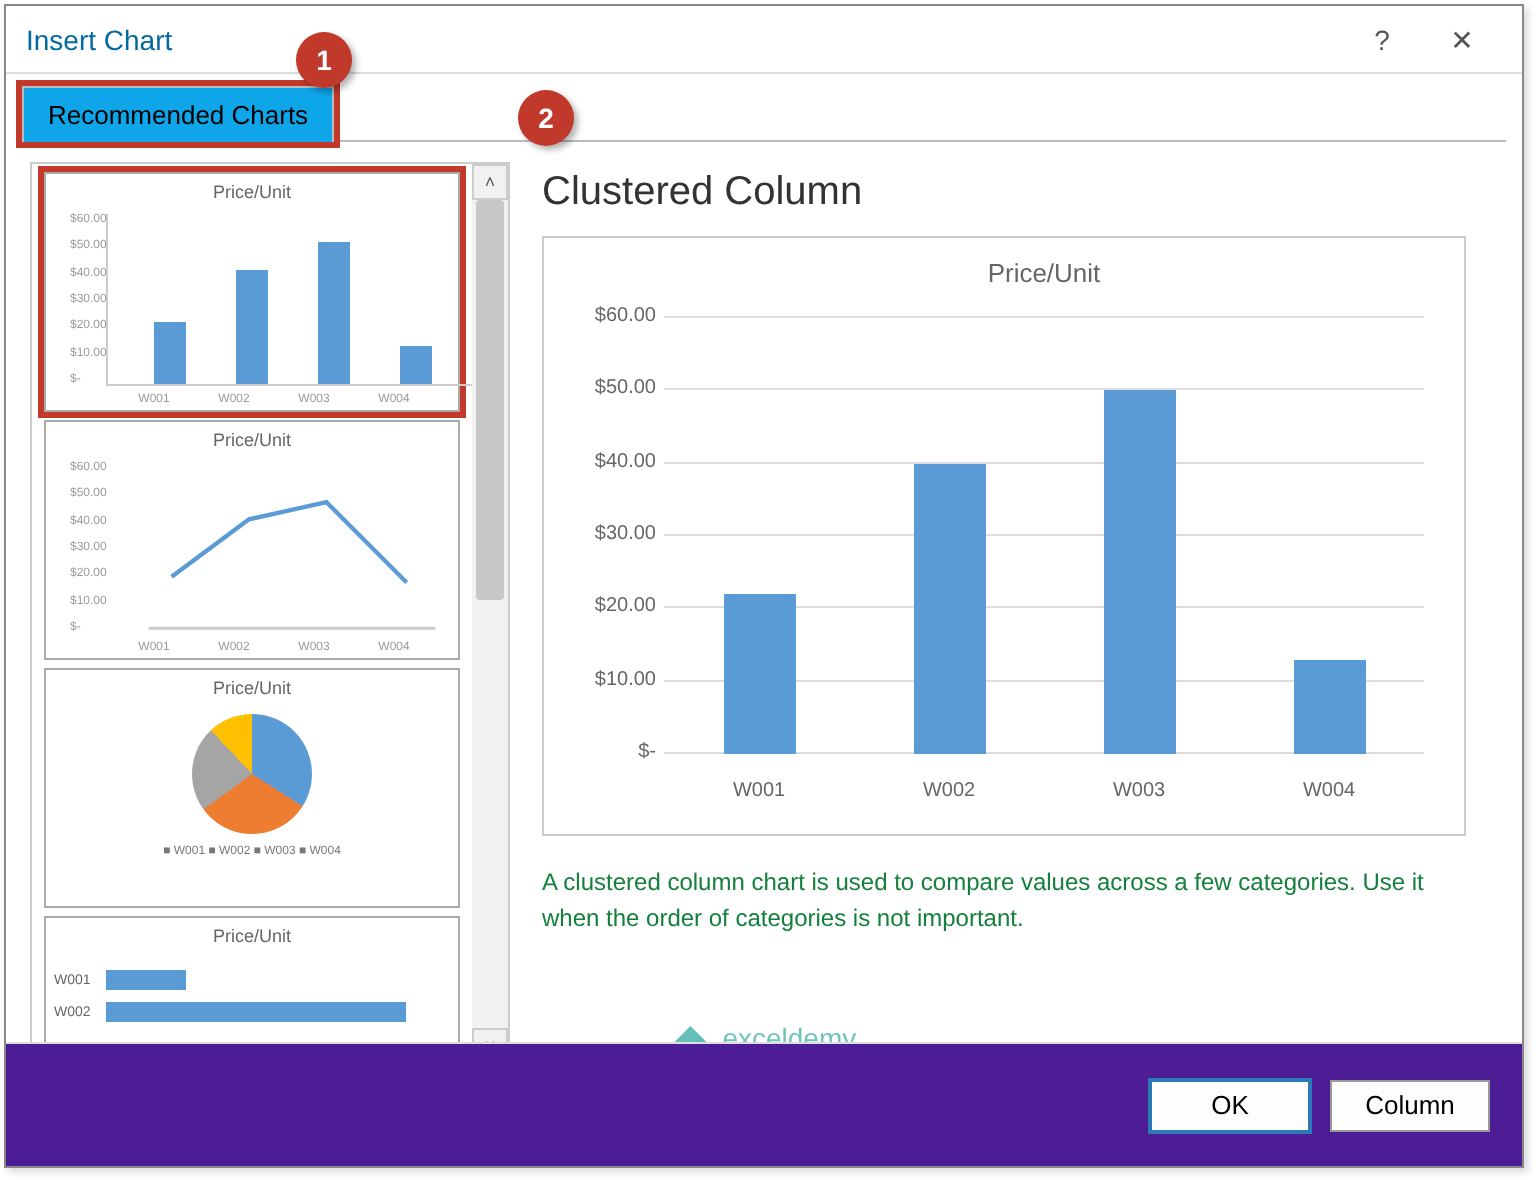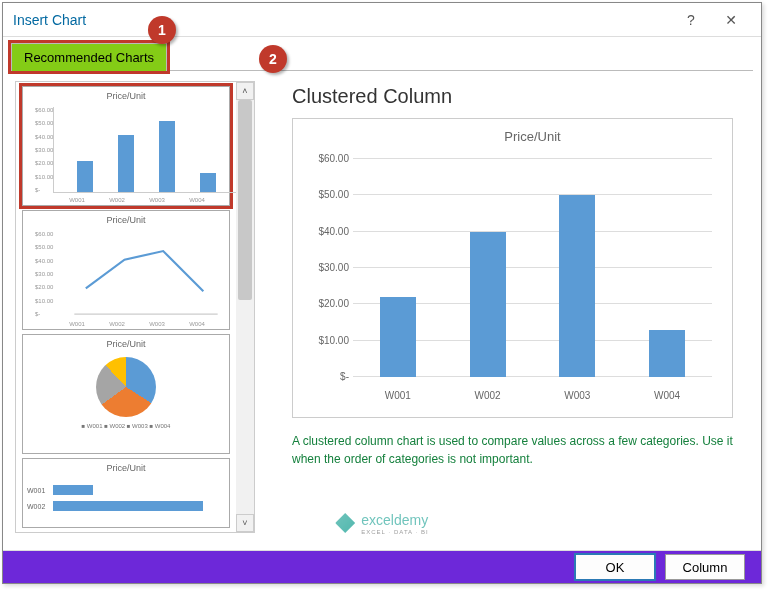--- a/index.html
+++ b/index.html
@@ -3,51 +3,51 @@
 <meta charset="utf-8">
 <style>
   * { box-sizing: border-box; margin: 0; padding: 0; font-family: "Segoe UI", Arial, sans-serif; }
   body { background: #fff; width: 768px; height: 590px; position: relative; overflow: hidden; }
   .dialog { position: absolute; left: 2px; top: 2px; right: 6px; bottom: 6px; border: 1px solid #888; background: #fff; box-shadow: 2px 2px 4px rgba(0,0,0,0.15); }
   .titlebar { height: 34px; display: flex; align-items: center; padding: 0 10px; border-bottom: 1px solid #ddd; }
   .titlebar-title { font-size: 14px; color: #0369a1; flex: 1; }
   .titlebar-btn { width: 40px; height: 34px; display: flex; align-items: center; justify-content: center; font-size: 14px; color: #555; cursor: pointer; }
   .tabs { display: flex; padding: 6px 8px 0 8px; position: relative; }
   .tab { padding: 6px 12px; font-size: 13px; cursor: pointer; border: 1px solid transparent; border-bottom: none; }
-  .tab.active { border-color: #bbb; background: #84cc16; position: relative; z-index: 2; }
+  .tab.active { border-color: #bbb; background: #0ea5e9; position: relative; z-index: 2; }
   .tab.highlight { outline: 3px solid #c0392b; }
   .tab-underline { position: absolute; left: 8px; right: 8px; bottom: 0; height: 1px; background: #bbb; z-index: 1; }
   .content { display: flex; padding: 10px 12px 0 12px; height: calc(100% - 34px - 36px - 48px); }
   .left-pane { width: 240px; display: flex; border: 1px solid #ccc; }
   .thumbs { flex: 1; overflow: hidden; }
   .thumb { border: 1px solid #aaa; margin: 4px 6px; height: 120px; background: #fff; position: relative; }
   .thumb.selected { outline: 3px solid #c0392b; }
   .thumb .mini-title { text-align: center; font-size: 9px; color: #666; margin-top: 4px; }
   .mini-plot { position: absolute; left: 12px; right: 8px; top: 20px; bottom: 12px; }
   .scrollbar { width: 18px; background: #f1f1f1; display: flex; flex-direction: column; align-items: center; }
   .sb-btn { width: 100%; height: 18px; display: flex; align-items: center; justify-content: center; font-size: 9px; color: #555; border: 1px solid #ccc; cursor: pointer; }
   .sb-track { flex: 1; width: 100%; position: relative; }
   .sb-thumb { position: absolute; left: 2px; right: 2px; top: 0; height: 200px; background: #c8c8c8; border-radius: 2px; }
-  .right-pane { flex: 1; padding: 0 16px; display: flex; flex-direction: column; margin-left: 21px; }
+  .right-pane { flex: 1; padding: 0 16px; display: flex; flex-direction: column; }
   .chart-type { font-size: 20px; color: #333; margin: 4px 0 10px 0; }
   .big-chart { border: 1px solid #ccc; height: 300px; position: relative; padding: 10px 14px 24px 54px; }
   .big-title { text-align: center; font-size: 13px; color: #666; margin-bottom: 8px; }
   .plot-area { position: absolute; left: 60px; right: 20px; top: 40px; bottom: 40px; }
   .grid-line { position: absolute; left: 0; right: 0; height: 1px; background: #ddd; }
   .y-label { position: absolute; left: -48px; width: 44px; text-align: right; font-size: 10px; color: #666; transform: translateY(-50%); }
   .bars-row { position: absolute; left: 0; right: 0; bottom: 0; top: 0; display: flex; justify-content: space-around; align-items: flex-end; }
   .bar { width: 36px; background: #5b9bd5; }
   .x-labels { position: absolute; left: 0; right: 0; bottom: -24px; display: flex; justify-content: space-around; }
   .x-lab { font-size: 10px; color: #666; }
   .desc { font-size: 12px; color: #15803d; margin-top: 14px; line-height: 1.5; }
   .watermark { position: absolute; bottom: 48px; left: 50%; transform: translateX(-50%); display: flex; align-items: center; gap: 6px; opacity: 0.8; }
   .wm-icon { width: 20px; height: 20px; background: linear-gradient(135deg, #4db6ac, #26a69a); clip-path: polygon(50% 0, 100% 50%, 50% 100%, 0 50%); }
   .wm-text { font-size: 14px; color: #4db6ac; font-weight: 500; text-align: center; }
   .wm-sub { font-size: 6px; color: #888; letter-spacing: 1px; display:block; }
-  .footer { position: absolute; bottom: 0; left: 0; right: 0; height: 33px; border-top: 1px solid #ddd; background: #6d28d9; display: flex; align-items: center; justify-content: flex-end; padding: 0 16px; gap: 10px; }
+  .footer { position: absolute; bottom: 0; left: 0; right: 0; height: 62px; border-top: 1px solid #ddd; background: #4c1d95; display: flex; align-items: center; justify-content: flex-end; padding: 0 16px; gap: 10px; }
   .btn { width: 80px; height: 26px; font-size: 13px; border: 1px solid #999; background: #fdfdfd; cursor: pointer; }
   .btn.primary { border-color: #2b7ab5; outline: 1px solid #2b7ab5; }
   .callout { position: absolute; width: 28px; height: 28px; border-radius: 50%; background: #c0392b; color: #fff; font-weight: bold; display: flex; align-items: center; justify-content: center; font-size: 14px; box-shadow: 2px 2px 3px rgba(0,0,0,0.3); z-index: 10; }
   .callout-1 { left: 145px; top: 13px; }
   .callout-2 { left: 256px; top: 42px; }
   
   .mb { display:flex; justify-content:space-around; align-items:flex-end; height:100%; width:100%; padding:0 10px; border-left:1px solid #ccc; border-bottom:1px solid #ccc;}
   .mb div{ width:16px; background:#5b9bd5;}
   
   .mini-svg{width:100%;height:100%;}

